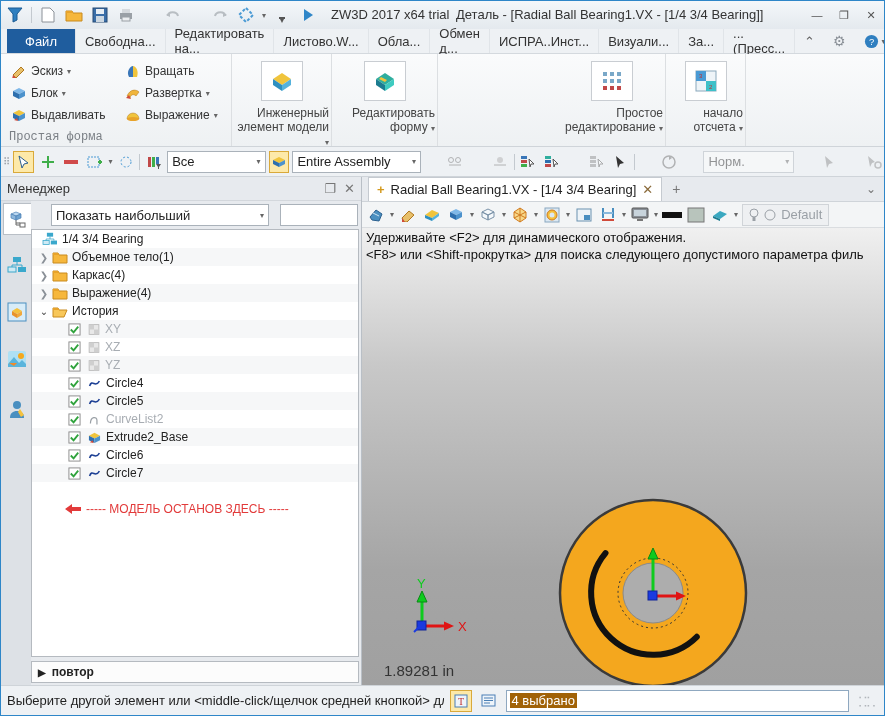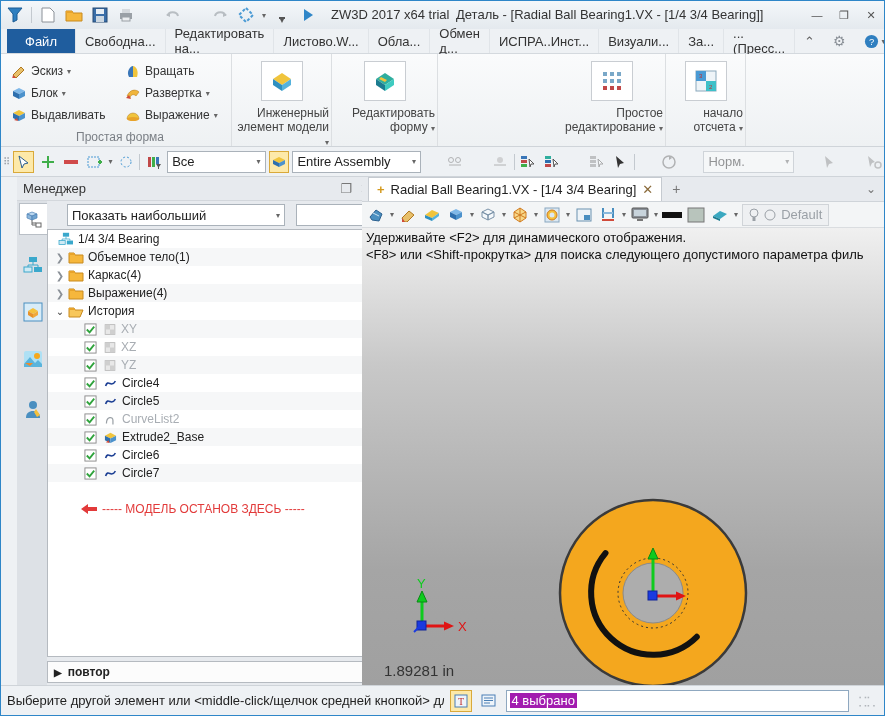--- a/index.html
+++ b/index.html
@@ -17,36 +17,36 @@
   .wbtn{width:22px;height:18px;display:flex;align-items:center;justify-content:center;color:#555;font-size:11px;}
   
   #tabrow{left:0;top:28px;width:885px;height:25px;background:#eef1f4;border-bottom:1px solid #d4d9de;
           display:flex;align-items:stretch;}
   .rtab{padding:0 9px;display:flex;align-items:center;color:#333;font-size:13px;border-right:1px solid #e0e4e8;}
   #tab-file{background:#1f5d9e;color:#fff;margin-left:6px;padding:0 18px;}
   
   #ribbon{left:0;top:53px;width:885px;height:93px;background:linear-gradient(#fafbfc,#eef1f3);border-bottom:1px solid #cfd4d9;}
   .rgroup{position:absolute;top:0;height:92px;border-right:1px solid #dcdfe2;}
   .sbtn{display:flex;align-items:center;gap:4px;height:22px;padding:0 2px;font-size:12px;color:#333;white-space:nowrap;}
-  .gcap{position:absolute;bottom:2px;left:8px;right:0;text-align:center;color:#7a7f85;font-size:12px;}
+  .gcap{position:absolute;bottom:2px;left:8px;right:0;text-align:left;color:#7a7f85;font-size:12px;font-family:Liberation Mono, monospace;}
   .bigicon{position:absolute;top:7px;left:50%;transform:translateX(-50%);width:42px;height:40px;background:#fff;
            border:1px solid #c9cdd2;display:flex;align-items:center;justify-content:center;}
   .biglabel{position:absolute;top:52px;left:2px;right:2px;text-align:right;font-size:12px;color:#444;line-height:14px;}
   .dd{color:#666;font-size:8px;}
   
   #seltb{left:0;top:146px;width:885px;height:30px;background:#eef1f4;border-bottom:1px solid #cfd4d9;
          display:flex;align-items:center;gap:3px;padding:0 2px;}
   .ticonbox{width:22px;height:22px;display:flex;align-items:center;justify-content:center;border:1px solid transparent;}
   .hl{background:#fde9a9;border:1px solid #d9a93a;}
   .combo{height:22px;background:#fff;border:1px solid #aab2ba;display:flex;align-items:center;
          justify-content:space-between;padding:0 4px;font-size:13px;color:#222;}
   .combo .dd{margin-left:6px;}
   .grayed{opacity:.45;margin-left:21px;}
   
-  #manager{left:0;top:176px;width:361px;height:508px;background:#e7eaee;border-right:1px solid #b9bfc6;margin-left:16px;}
+  #manager{left:0;top:176px;width:361px;height:508px;background:#e7eaee;border-right:1px solid #b9bfc6;}
   #mhead{position:absolute;left:0;top:0;width:100%;height:24px;display:flex;align-items:center;
          padding:0 6px;color:#333;font-size:13px;background:#e7eaee;border-bottom:1px solid #d3d7dc;}
   #mtabs{position:absolute;left:0;top:24px;width:30px;bottom:0;background:#dde1e6;}
   .mtab{position:absolute;left:2px;width:28px;height:32px;display:flex;align-items:center;justify-content:center;}
   .mtab.sel{background:#fff;border:1px solid #b9bfc6;border-right:none;}
   #mdrop{position:absolute;left:50px;top:27px;width:218px;}
   #msearch{position:absolute;left:279px;top:27px;width:78px;height:22px;background:#fff;border:1px solid #aab2ba;}
   #tree{position:absolute;left:30px;top:52px;width:328px;height:428px;background:#fff;border:1px solid #b5bac0;overflow:hidden;}
   .trow{position:absolute;left:0;width:100%;height:18px;display:flex;align-items:center;font-size:12px;color:#222;}
   .trow:nth-child(even){background:#f6f7f8;}
@@ -68,21 +68,21 @@
   .cico{width:20px;height:20px;display:flex;align-items:center;justify-content:center;}
   #viewport{position:absolute;left:0;top:51px;width:524px;height:457px;
             background:linear-gradient(180deg,#f0f0f0 0%,#c8c8c8 30%,#a5a5a5 75%,#a0a0a0 100%);}
   #hints{position:absolute;left:4px;top:1px;font-size:13px;color:#111;line-height:17px;white-space:nowrap;}
   #measure{position:absolute;left:22px;top:434px;font-size:15px;color:#333;}
   
   #statusbar{left:0;top:684px;width:885px;height:30px;background:#eef1f4;border-top:1px solid #cfd4d9;
              display:flex;align-items:center;padding:0 6px;gap:6px;}
   #statmsg{width:440px;overflow:hidden;white-space:nowrap;font-size:13px;color:#222;}
   #selfield{width:346px;height:22px;background:#fff;border:1px solid #8fa8c0;display:flex;align-items:center;padding:0 3px;font-size:13px;}
-  #selfield span{background:#a21caf;color:#fff;padding:0 2px;}
+  #selfield span{background:#a16207;color:#fff;padding:0 2px;}
   .grip{color:#b0b5ba;font-size:10px;letter-spacing:1px;}
 </style>
 </head>
 <body>
 
 <div id="win">
 
   <div id="titlebar" class="abs">
     <span class="qicon">
       <svg width="18" height="18" viewBox="0 0 18 18">

